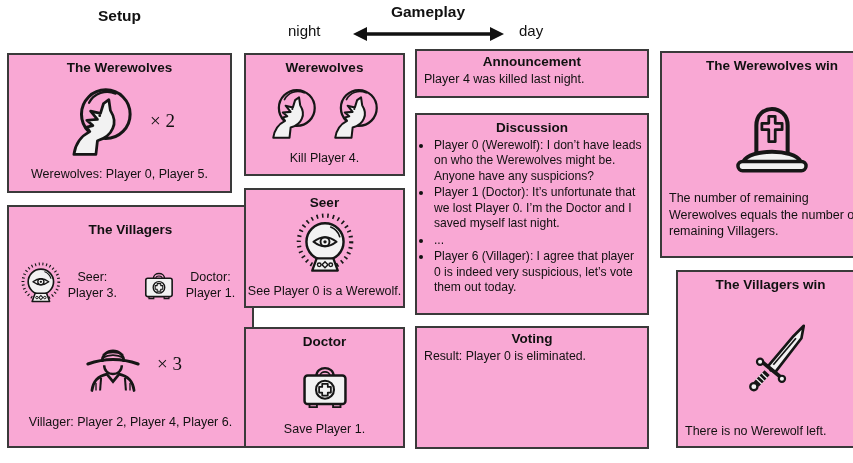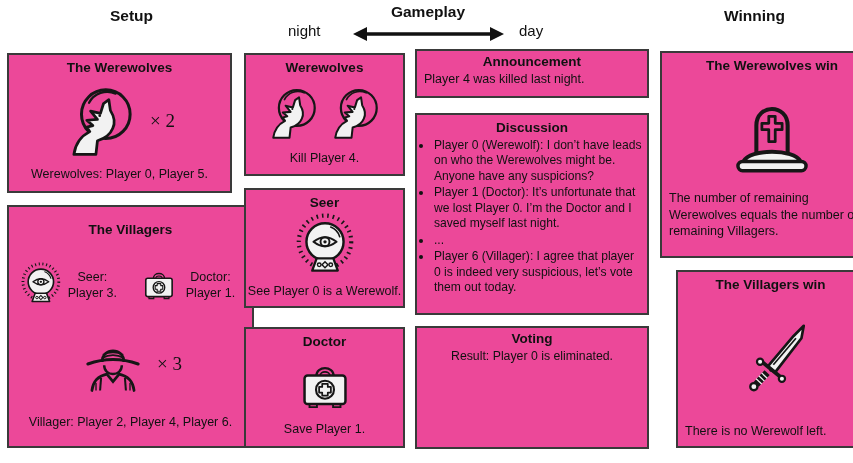--- a/index.html
+++ b/index.html
@@ -6,21 +6,21 @@
   .stage {
     position:relative; width:853px; height:463px; background:#ffffff;
     font-family:"Liberation Sans", sans-serif; color:#111111; overflow:hidden;
   }
   .section-header {
     position:absolute; font-weight:bold; font-size:15.5px; text-align:center;
   }
   .time-label { position:absolute; font-size:15px; }
   .arrow-wrap { position:absolute; left:352px; top:26px; width:153px; height:16px; }
   .box {
-    position:absolute; background:#ec4899; border:2px solid #3a3a3a;
+    position:absolute; background:#f9a8d4; border:2px solid #3a3a3a;
     box-sizing:border-box; display:flex; flex-direction:column; align-items:center;
   }
   .box-title { font-weight:bold; font-size:13.5px; text-align:center; padding-top:5px; }
   .caption { font-size:12.5px; text-align:center; line-height:1.25; }
   .left-text { font-size:12.5px; text-align:left; line-height:1.3; align-self:stretch; padding:0 7px; }
   .icon { color:#161616; display:block; }
   .icon-row { display:flex; align-items:center; justify-content:center; gap:10px; }
   .mult { font-family:"Liberation Serif", serif; font-size:19px; white-space:nowrap; }
   .pair-row { display:flex; justify-content:center; gap:16px; align-self:stretch; }
   .pair-cell { display:flex; align-items:center; width:104px; }
@@ -93,23 +93,22 @@
       <path d="M34.4 74.1 L41.6 80.9" stroke="#f2f2f2" stroke-width="1.6" fill="none"></path>
       <path d="M30.9 77.85 L38.1 84.65" stroke="#f2f2f2" stroke-width="1.6" fill="none"></path>
       <circle cx="28" cy="88" r="4.6" fill="#f2f2f2" stroke="currentColor" stroke-width="3"></circle>
       <circle cx="50" cy="67" r="2" fill="currentColor"></circle>
     </symbol>
   </defs>
 </svg>
 
 <div class="stage">
 
-  <div class="section-header" style="left:19px; top:7px; width:225px;">Setup</div>
+  <div class="section-header" style="left:7px; top:7px; width:225px;">Setup</div>
   <div class="section-header" style="left:353px; top:3px; width:150px;">Gameplay</div>
-  <div class="section-header" style="left:660px; top:7px; width:189px;">Winning</div>
 
   <div class="time-label" style="left:288px; top:22px;">night</div>
   <div class="time-label" style="left:519px; top:22px;">day</div>
 
   <div class="arrow-wrap">
     <svg width="153" height="16" viewBox="0 0 153 16">
       <line x1="13" y1="8" x2="140" y2="8" stroke="#111" stroke-width="3.6"></line>
       <path d="M15 1 L1 8 L15 15 Z" fill="#111"></path>
       <path d="M138 1 L152 8 L138 15 Z" fill="#111"></path>
     </svg>
@@ -190,21 +189,21 @@
     <ul class="bullets">
       <li>Player 0 (Werewolf): I don’t have leads on who the Werewolves might be. Anyone have any suspicions?</li>
       <li>Player 1 (Doctor): It’s unfortunate that we lost Player 0. I’m the Doctor and I saved myself last night.</li>
       <li>...</li>
       <li>Player 6 (Villager): I agree that player 0 is indeed very suspicious, let’s vote them out today.</li>
     </ul>
   </div>
 
   <div class="box" style="left:415px; top:326px; width:234px; height:123px;">
     <div class="box-title" style="padding-top:3px;">Voting</div>
-    <div class="left-text" style="margin-top:3px; font-size:12.3px;text-align:center;">Result: Player 0 is eliminated.</div>
+    <div class="left-text" style="margin-top:3px; font-size:12.3px;">Result: Player 0 is eliminated.</div>
   </div>
 
   <div class="box spread" style="left:660px; top:51px; width:224px; height:207px; padding-bottom:17px;">
     <div class="box-title">The Werewolves win</div>
     <svg class="icon" width="92" height="92">
         <use href="#sym-tombstone"></use>
       </svg>
     <div class="left-text">The number of remaining Werewolves equals the number of remaining Villagers.</div>
   </div>
 

